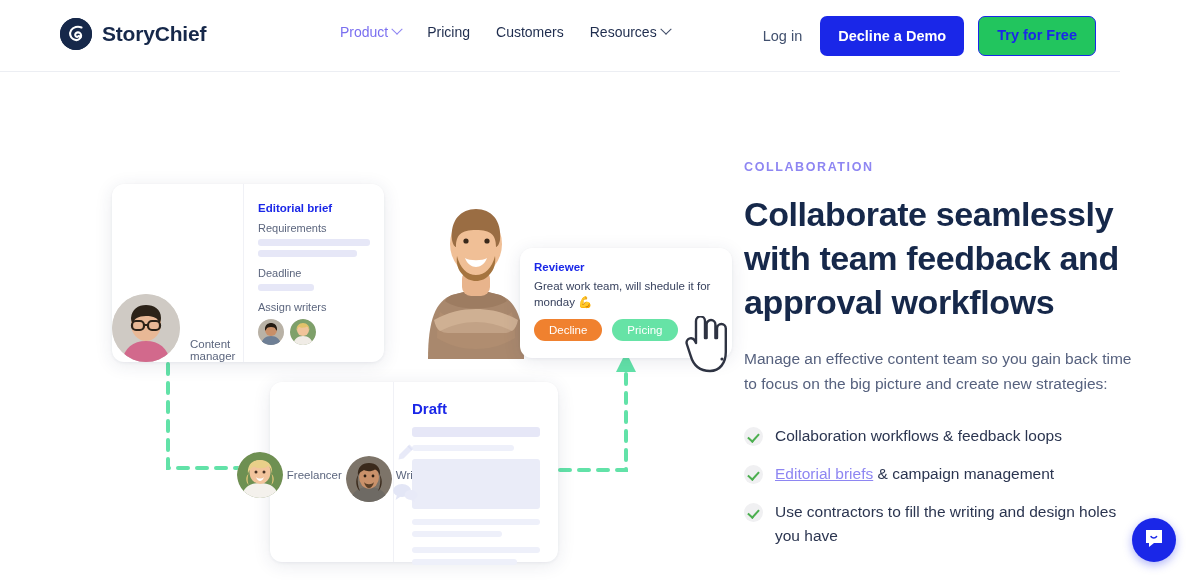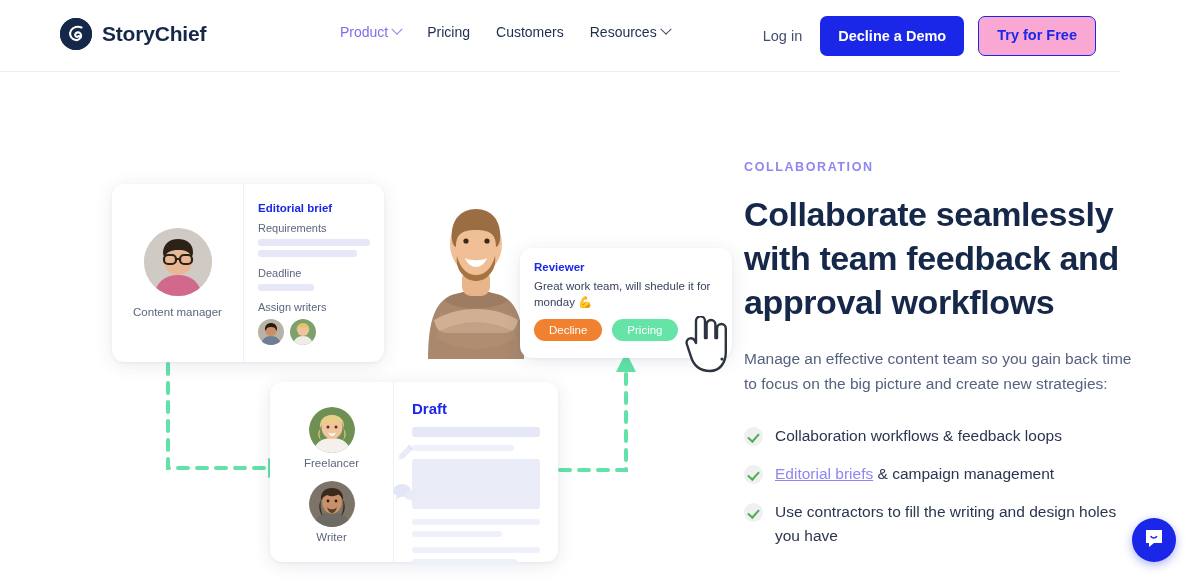--- a/index.html
+++ b/index.html
@@ -99,21 +99,21 @@
     border-radius: 7px;
     padding: 0 18px;
     height: 40px;
     line-height: 40px;
     cursor: pointer;
     white-space: nowrap;
     text-align: center;
   }
   .btn-primary { background: #1a27e8; color: #fff; }
   .btn-outline {
-    background: #f9a8d4;
+    background: #22c55e;
     color: #1a27e8;
     border: 1.6px solid #1a27e8;
     line-height: 37px;
   }
 
   
   .main {
     position: relative;
     width: 1200px;
     height: 508px;
@@ -189,22 +189,22 @@
     background: #fff;
     border-radius: 12px;
     box-shadow: 0 3px 18px rgba(40,50,90,.10), 0 1px 3px rgba(40,50,90,.06);
   }
 
   
   .card-brief { left: 112px; top: 112px; width: 272px; height: 178px; display: flex; }
   .brief-left {
     width: 132px;
     border-right: 1px solid #f0f1f6;
-    display: flex; flex-direction: column;
-    align-items: center; justify-content: center;
+    display: flex; flex-direction: row;
+    align-items: flex-end; justify-content: center;
     gap: 10px;
   }
   .brief-right { flex: 1; padding: 18px 14px 0 14px; }
 
   .avatar {
     border-radius: 50%;
     background: #d6d2cc;
     position: relative;
     overflow: hidden;
     flex: 0 0 auto;
@@ -234,21 +234,21 @@
     white-space: nowrap;
   }
   .pill-decline { background: #f0812f; }
   .pill-approve { background: #66e3a6; }
 
   
   .card-draft { left: 270px; top: 310px; width: 288px; height: 180px; display: flex; }
   .draft-left {
     width: 124px;
     border-right: 1px solid #f0f1f6;
-    display: flex; flex-direction: column;
+    display: flex; flex-direction: row;
     align-items: center; justify-content: center;
     gap: 4px; padding-top: 6px;
   }
   .draft-right { flex: 1; padding: 18px 18px 0 18px; position: relative; }
   .draft-title { font-size: 15px; font-weight: bold; color: #1a27e8; margin-bottom: 10px; }
   .blk { background: #e6e7f7; border-radius: 3px; }
 
   .mini-icons {
     position: absolute;
     left: 118px; top: 60px;

